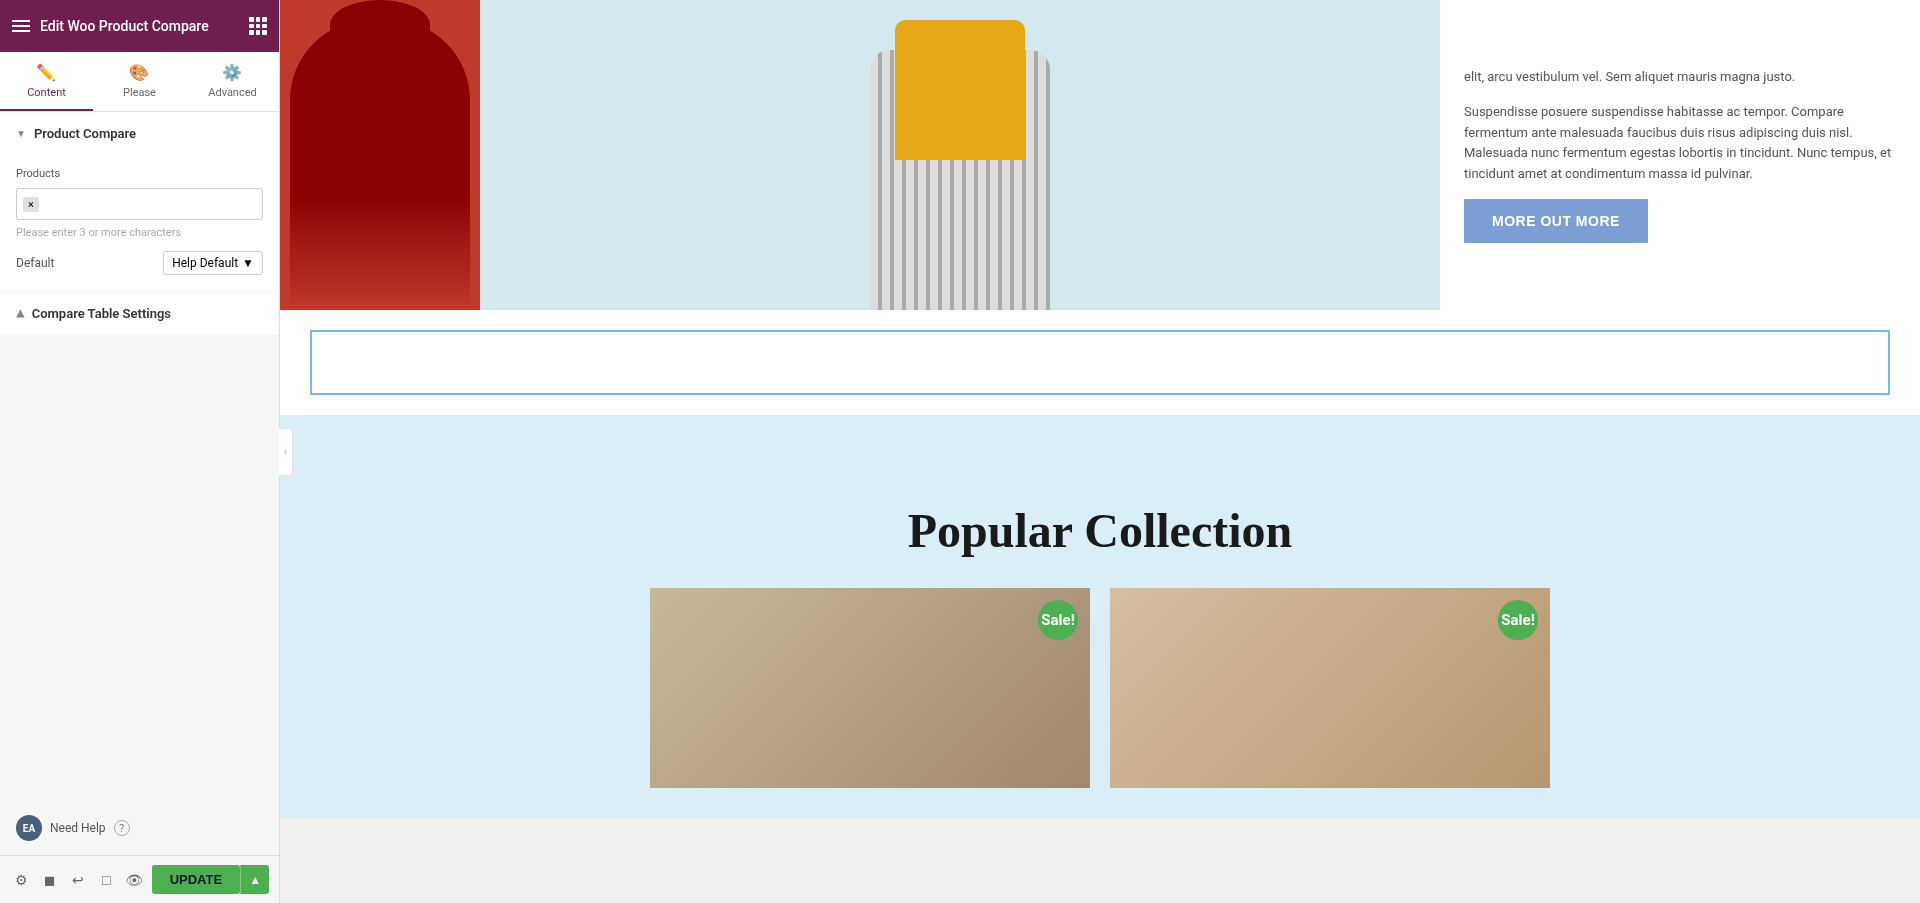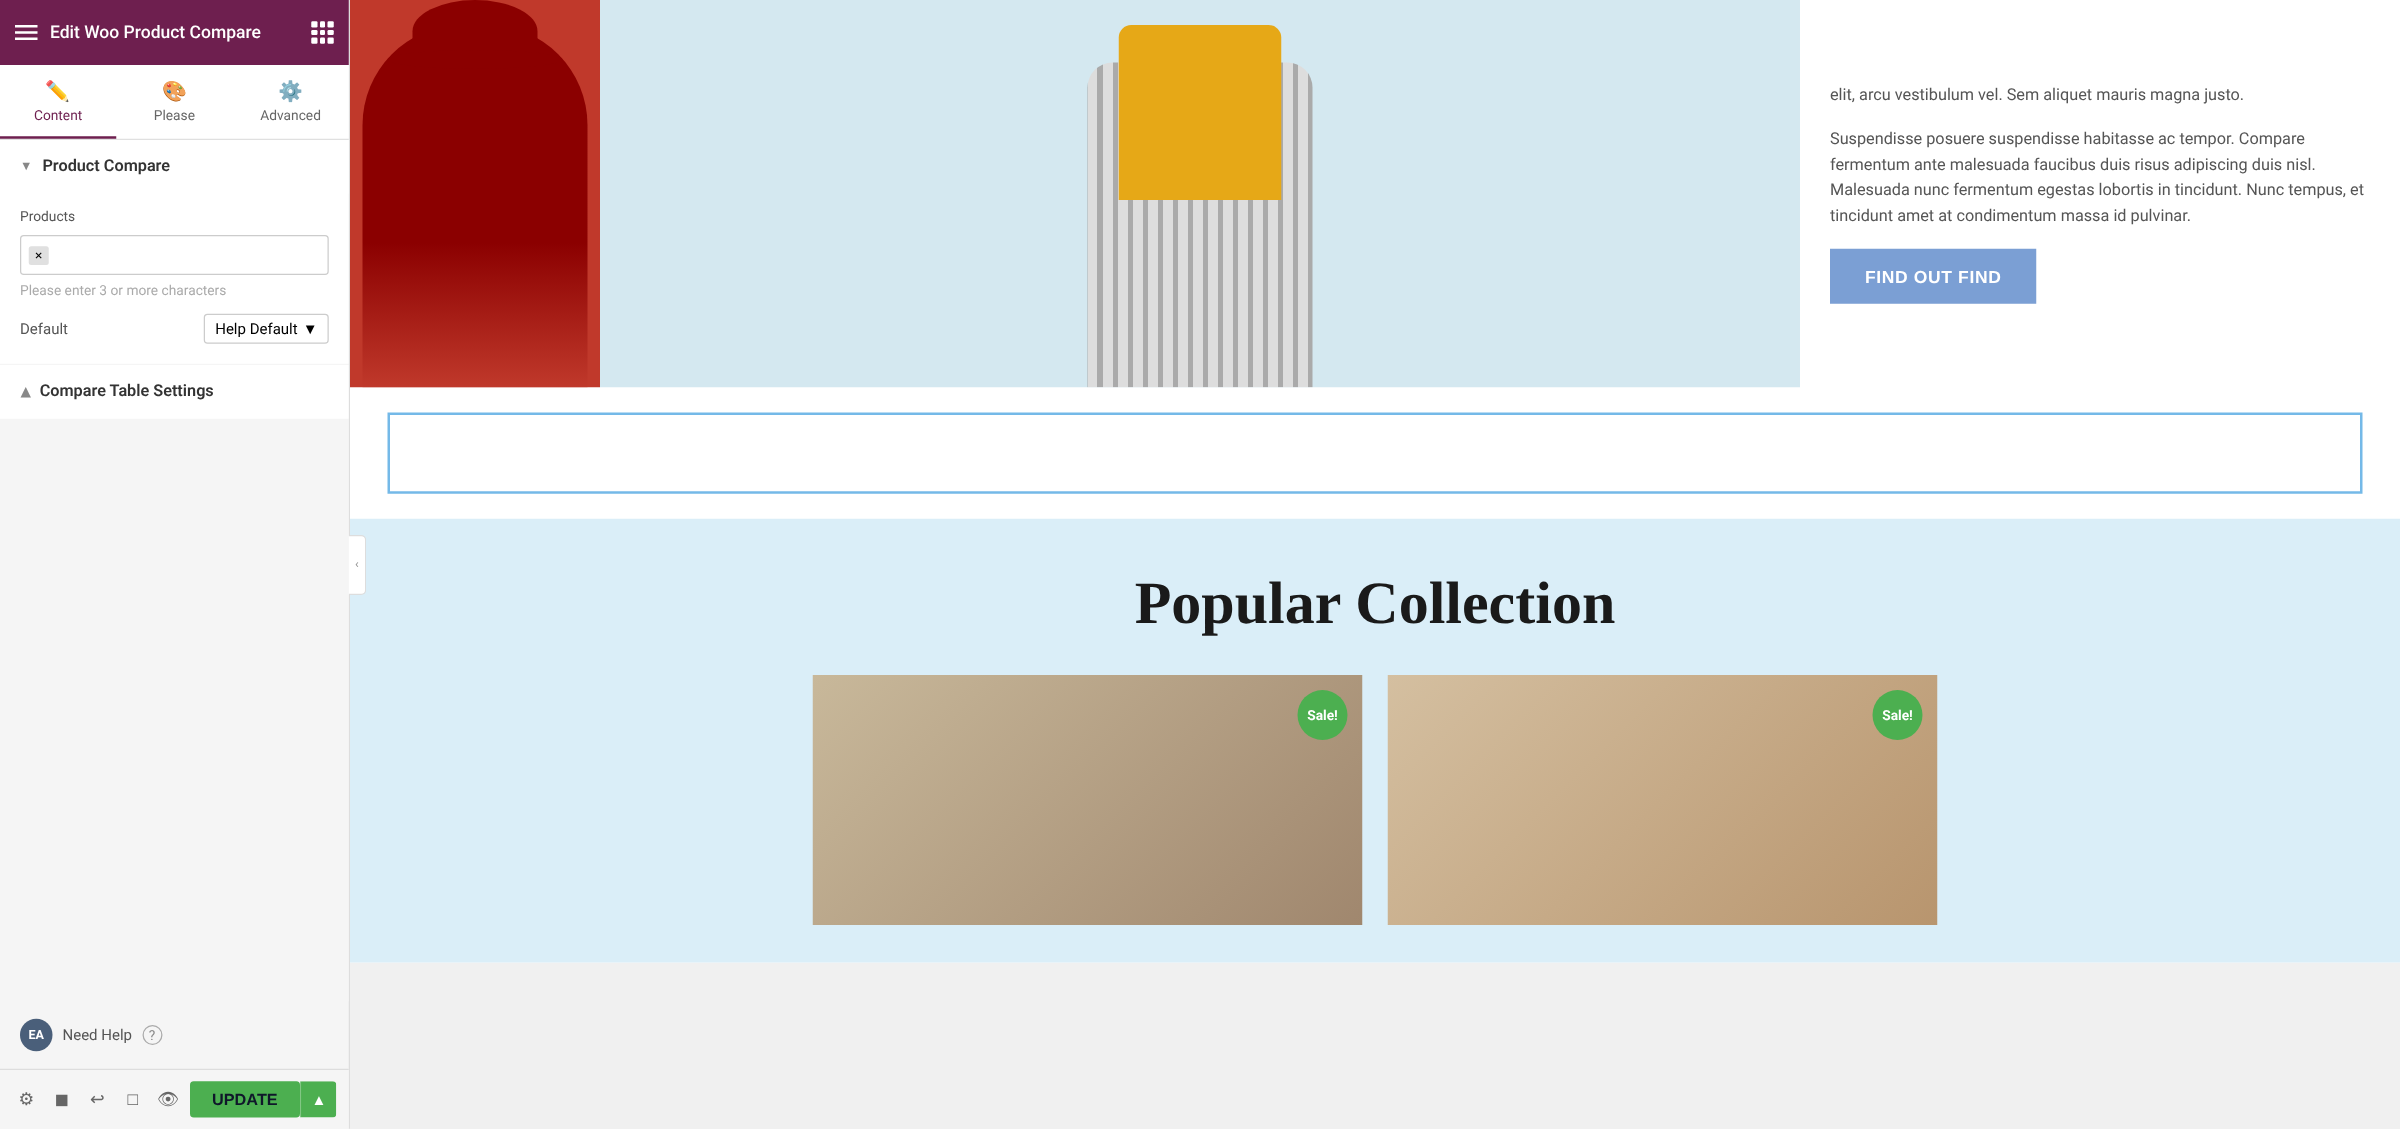--- a/index.html
+++ b/index.html
@@ -309,40 +309,41 @@
       background: #daeef8;
       padding: 40px 30px 30px;
     }
     .popular-title {
       text-align: center;
       font-size: 48px;
       font-weight: 700;
       color: #1a1a1a;
       font-family: Georgia, serif;
       margin-bottom: 30px;
+      margin-top: 48px;
     }
     .products-row {
       display: flex;
       gap: 20px;
       justify-content: center;
     }
     .product-card {
       background: #e8e0d5;
       width: 440px;
       height: 200px;
       position: relative;
       overflow: hidden;
     }
     .sale-badge {
       position: absolute;
       top: 12px;
       right: 12px;
       background: #4CAF50;
       color: #fff;
-      font-size: 11px;
+      font-size: 15px;
       font-weight: 700;
       padding: 4px 8px;
       border-radius: 50%;
       width: 40px;
       height: 40px;
       display: flex;
       align-items: center;
       justify-content: center;
     }
 
@@ -535,21 +536,21 @@
       <div class="hero-image-center">
         <div class="fashion-center">
           <div class="stripe-outfit"></div>
           <div class="yellow-top"></div>
         </div>
       </div>
 
       <div class="hero-text-right">
         <p>elit, arcu vestibulum vel. Sem aliquet mauris magna justo.</p>
         <p>Suspendisse posuere suspendisse habitasse ac tempor. Compare fermentum ante malesuada faucibus duis risus adipiscing duis nisl. Malesuada nunc fermentum egestas lobortis in tincidunt. Nunc tempus, et tincidunt amet at condimentum massa id pulvinar.</p>
-        <button class="find-out-btn">FIND OUT FIND</button>
+        <button class="find-out-btn">MORE OUT MORE</button>
       </div>
     </div>
 
     <div class="selected-widget"></div>
 
     <div class="popular-section">
       <div class="popular-title">Popular Collection</div>
       <div class="products-row">
         <div class="product-card">
           <div class="product-img-placeholder"></div>

